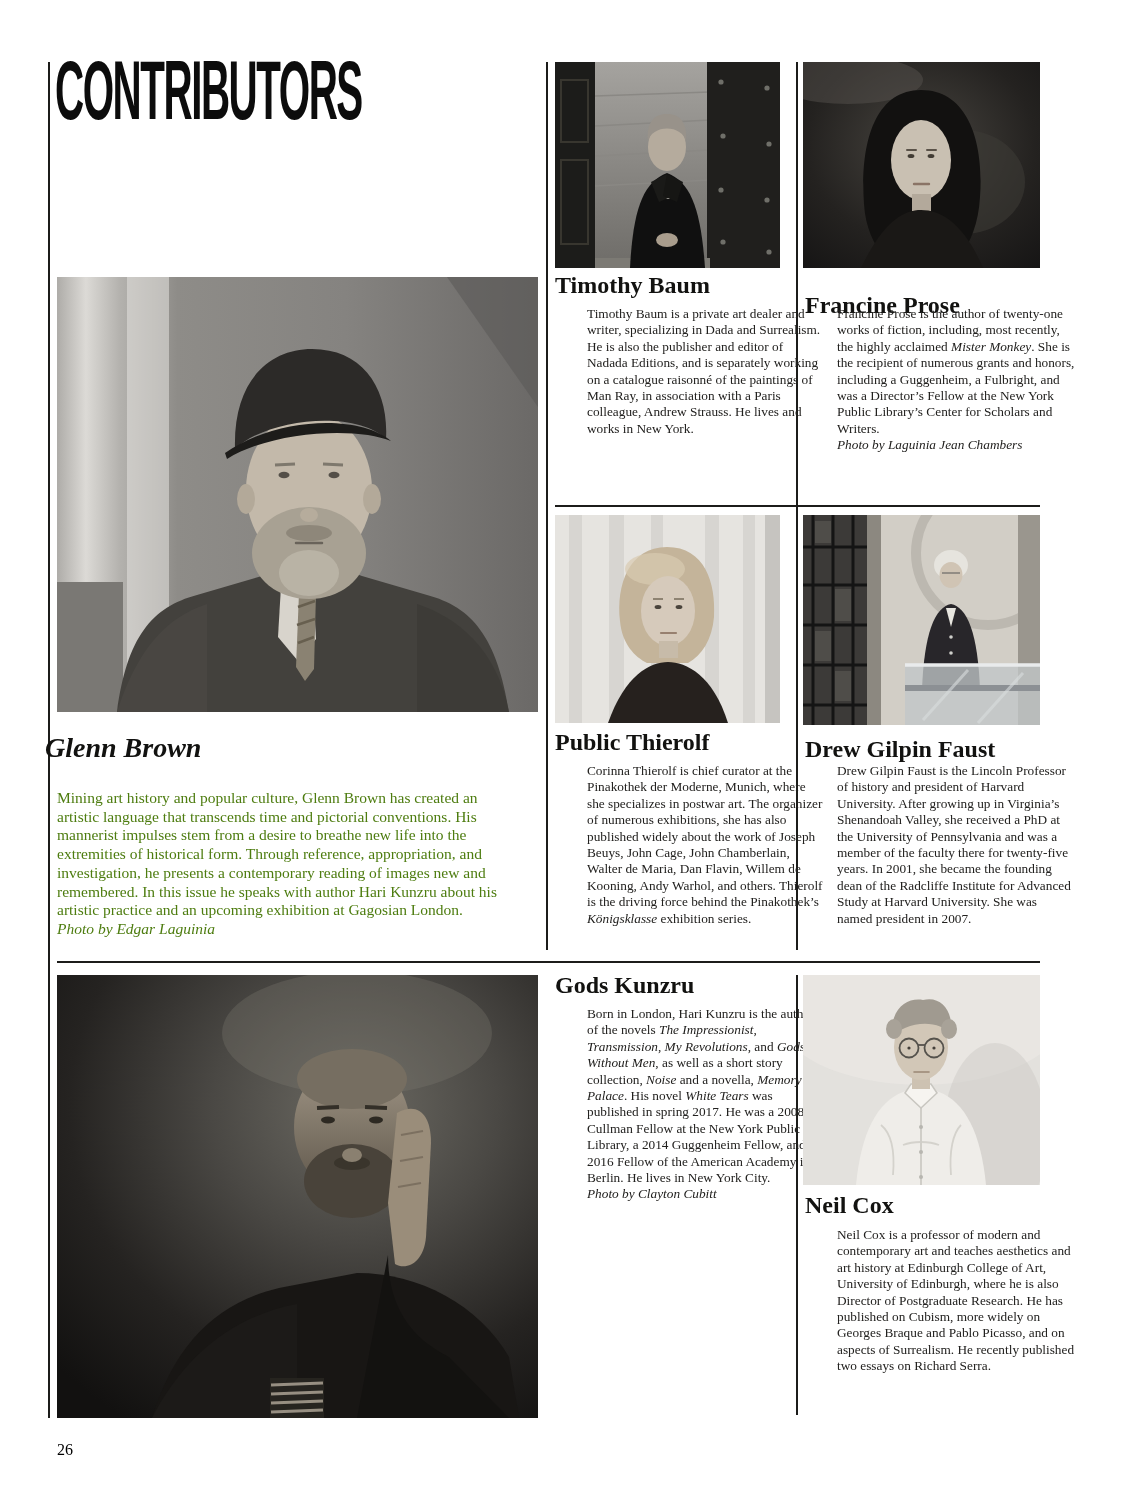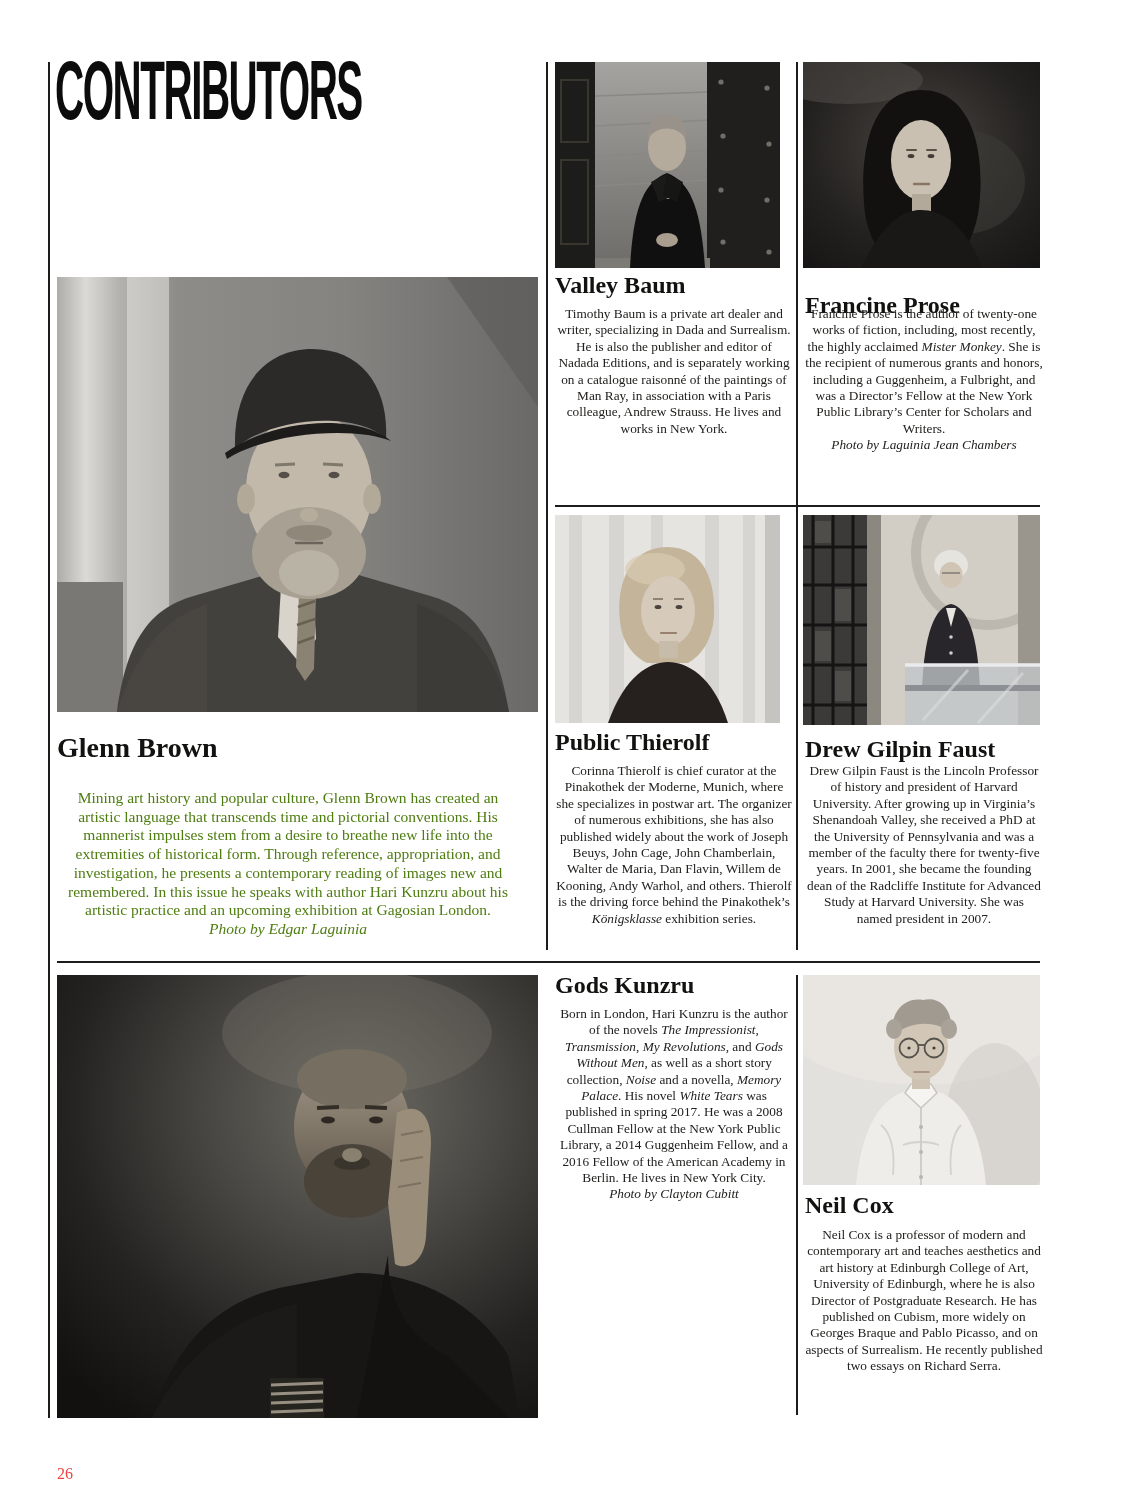--- a/index.html
+++ b/index.html
@@ -3,21 +3,20 @@
 <meta charset="utf-8">
 <style>
   html,body{margin:0;padding:0;background:#ffffff;}
   .page{
     position:relative;
     width:1132px;height:1495px;
     background:#ffffff;
     font-family:"Liberation Serif", serif;
     color:#1e1d1b;
     overflow:hidden;
-    text-align:center;
   }
   .vrule{position:absolute;width:2px;background:#1c1c1a;}
   .hrule{position:absolute;height:2px;background:#1c1c1a;}
   .masthead{
     position:absolute;left:55px;top:48px;
     font-family:"Liberation Sans", sans-serif;
     font-weight:700;
     font-size:84px;line-height:1;
     letter-spacing:-3px;
     color:#0c0c0c;
@@ -27,28 +26,29 @@
   }
   .photo{position:absolute;display:block;}
   .photo svg{display:block;width:100%;height:100%;}
   .name-lg{position:absolute;font-weight:700;font-size:28px;line-height:1.1;color:#121210;}
   .name-md{position:absolute;font-weight:700;font-size:24px;line-height:1.1;color:#121210;}
   .bio{
     position:absolute;
     font-size:13.3px;line-height:16.4px;
     color:#22211f;
     letter-spacing:0;
+    margin-left:32px;
   }
   .bio-lg{
     position:absolute;
     font-size:15.5px;line-height:18.7px;
     color:#4d7c0f;
   }
   .credit{font-style:italic;}
-  .pagenum{position:absolute;font-size:16px;color:#ef4444;margin-top:24px;}
+  .pagenum{position:absolute;font-size:16px;color:#000000;}
 </style>
 </head>
 <body>
 
 <div class="page">
 
   <div class="vrule" style="left:48px;top:62px;height:1356px;"></div>
   <div class="vrule" style="left:546px;top:62px;height:888px;"></div>
   <div class="vrule" style="left:796px;top:62px;height:888px;"></div>
   <div class="vrule" style="left:796px;top:975px;height:440px;"></div>
@@ -90,21 +90,21 @@
       <rect x="40" y="196" width="115" height="10" fill="#7c7a74"></rect>
       <path d="M75,206 C78,148 88,120 112,111 C136,120 146,148 150,206 Z" fill="#101010"></path>
       <rect x="108" y="119" width="8" height="18" fill="#cfccc4"></rect>
       <path d="M96,120 L112,112 L118,134 L104,140 Z" fill="#1a1a18"></path>
       <path d="M128,120 L112,112 L108,134 L122,140 Z" fill="#161614"></path>
       <ellipse cx="112" cy="85" rx="19" ry="24" fill="#b5ab9d"></ellipse>
       <path d="M93,80 C91,58 101,52 112,52 C123,52 133,58 131,80 C128,62 96,62 93,80 Z" fill="#98928a"></path>
       <ellipse cx="112" cy="178" rx="11" ry="7" fill="#a99d8d"></ellipse>
     </svg>
   </div>
-  <div class="name-md" style="left:555px;top:272px;">Valley Baum</div>
+  <div class="name-md" style="left:555px;top:272px;">Timothy Baum</div>
   <div class="bio" style="left:555px;top:306px;width:238px;">Timothy Baum is a private art dealer and writer, specializing in Dada and Surrealism. He is also the publisher and editor of Nadada Editions, and is separately working on a catalogue raisonné of the paintings of Man Ray, in association with a Paris colleague, Andrew Strauss. He lives and works in New York.</div>
 
   <div class="photo" style="left:803px;top:62px;width:237px;height:206px;">
     <svg viewBox="0 0 237 206" preserveAspectRatio="none">
       <defs>
         <radialGradient id="fpbg" cx="0.5" cy="0.4" r="0.8">
           <stop offset="0" stop-color="#47443f"></stop>
             <stop offset="0.6" stop-color="#242220"></stop>
             <stop offset="1" stop-color="#151414"></stop>
         </radialGradient>
@@ -167,21 +167,21 @@
       <line x1="239" y1="266" x2="265" y2="266" stroke="#69635a" stroke-width="2.5" stroke-linecap="round"></line>
       <ellipse cx="252" cy="238" rx="9" ry="7" fill="#b6ac9c"></ellipse>
       <ellipse cx="227" cy="198" rx="5.5" ry="3.2" fill="#544f48"></ellipse>
       <ellipse cx="277" cy="198" rx="5.5" ry="3.2" fill="#544f48"></ellipse>
       <line x1="218" y1="188" x2="238" y2="187" stroke="#7e786d" stroke-width="3"></line>
       <line x1="266" y1="187" x2="286" y2="188" stroke="#7e786d" stroke-width="3"></line>
       <path d="M178,172 C176,104 212,72 255,72 C306,72 332,112 329,162 C300,133 212,140 178,172 Z" fill="#2c2a28"></path>
       <path d="M168,176 C220,140 302,137 334,164 C302,150 216,153 170,182 Z" fill="#1d1c1a"></path>
     </svg>
   </div>
-  <div class="name-lg" style="left:57px;top:733px;">Glenn Brown</div>
+  <div class="name-lg" style="left:45px;top:733px;font-style:italic;">Glenn Brown</div>
   <div class="bio-lg" style="left:57px;top:789px;width:462px;">
     <span>Mining art history and popular culture, Glenn Brown has created an artistic language that transcends time and pictorial conventions. His mannerist impulses stem from a desire to breathe new life into the extremities of historical form. Through reference, appropriation, and investigation, he presents a contemporary reading of images new and remembered. In this issue he speaks with author Hari Kunzru about his artistic practice and an upcoming exhibition at Gagosian London.</span><br>
     <span class="credit">Photo by Edgar Laguinia</span>
   </div>
 
   <div class="photo" style="left:555px;top:515px;width:225px;height:208px;">
     <svg viewBox="0 0 225 208" preserveAspectRatio="none">
       <rect width="225" height="208" fill="#e6e4e0"></rect>
       <g fill="#d4d2ce" opacity="0.8">
         <rect x="14" y="0" width="13" height="208"></rect>

